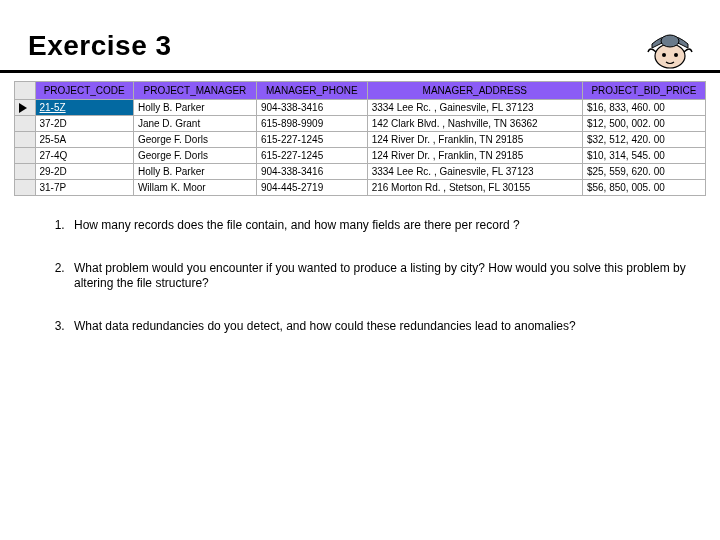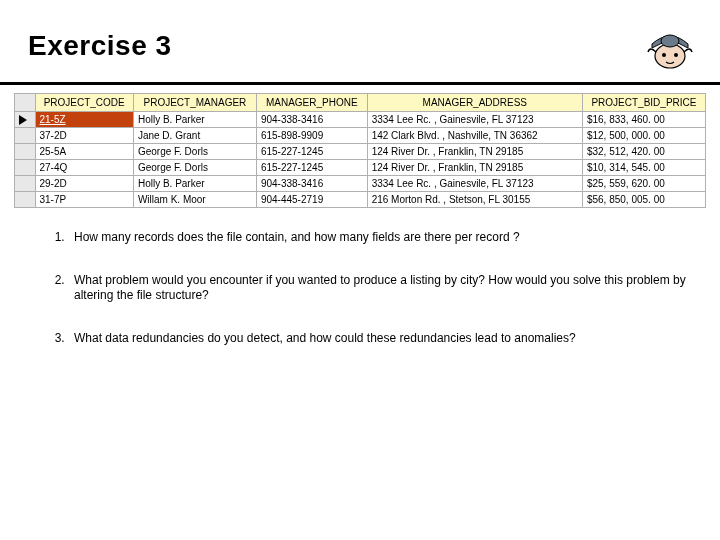--- a/index.html
+++ b/index.html
@@ -17,21 +17,21 @@
   .slide {
     padding: 30px 28px 20px 28px;
   }
   .title-row {
     position: relative;
   }
   h1.title {
     font-family: Verdana, Arial, sans-serif;
     font-size: 28px;
     font-weight: bold;
-    margin: 0 0 20px 0;
+    margin: 0 0 8px 0;
     letter-spacing: 0.5px;
   }
   .avatar {
     position: absolute;
     top: 22px;
     right: 22px;
     width: 56px;
     height: 48px;
   }
   .title-rule {
@@ -50,21 +50,21 @@
     background: #fff;
     table-layout: fixed;
   }
   table.grid th, table.grid td {
     border: 1px solid #b0b0b0;
     padding: 2px 4px;
     white-space: nowrap;
     overflow: hidden;
   }
   table.grid th {
-    background: #fef9c3;
+    background: #8b5cf6;
     font-weight: normal;
     text-align: center;
     height: 18px;
   }
   table.grid td {
     height: 16px;
     text-align: left;
   }
   .row-header {
     width: 18px;
@@ -79,21 +79,21 @@
   .row-header.selected::after {
     content: '';
     position: absolute;
     left: 4px; top: 3px;
     width: 0; height: 0;
     border-top: 5px solid transparent;
     border-bottom: 5px solid transparent;
     border-left: 8px solid #000;
   }
   td.price { text-align: right; padding-right: 6px; margin-left: 24px; }
-  td.sel-cell { background: #c2410c; color: #fff; text-decoration: underline; }
+  td.sel-cell { background: #0369a1; color: #fff; text-decoration: underline; }
   col.c0 { width: 20px; }
   col.c1 { width: 96px; }
   col.c2 { width: 120px; }
   col.c3 { width: 108px; }
   col.c4 { width: 210px; }
   col.c5 { width: 120px; }
   ol.questions {
     margin: 22px 0 0 0;
     padding-left: 40px;
     font-size: 12px;
@@ -153,21 +153,21 @@
             <td>904-338-3416</td>
             <td>3334 Lee Rc. , Gainesvile, FL  37123</td>
             <td class="price">$16, 833, 460. 00</td>
           </tr>
           <tr>
             <td class="row-header"></td>
             <td>37-2D</td>
             <td>Jane D. Grant</td>
             <td>615-898-9909</td>
             <td>142 Clark Blvd. , Nashville, TN  36362</td>
-            <td class="price">$12, 500, 000. 00</td>
+            <td class="price">$12, 500, 002. 00</td>
           </tr>
           <tr>
             <td class="row-header"></td>
             <td>25-5A</td>
             <td>George F. Dorls</td>
             <td>615-227-1245</td>
             <td>124 River Dr. , Franklin, TN  29185</td>
             <td class="price">$32, 512, 420. 00</td>
           </tr>
           <tr>

